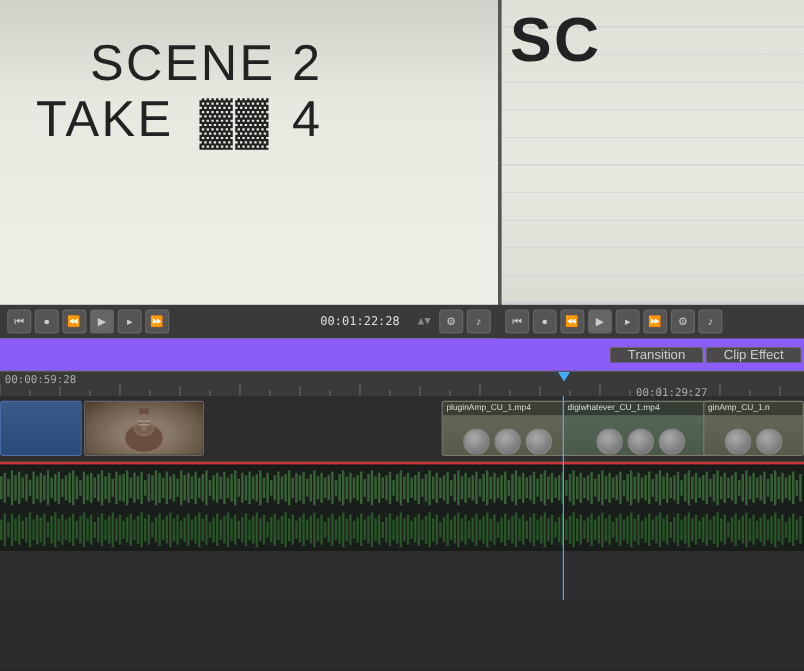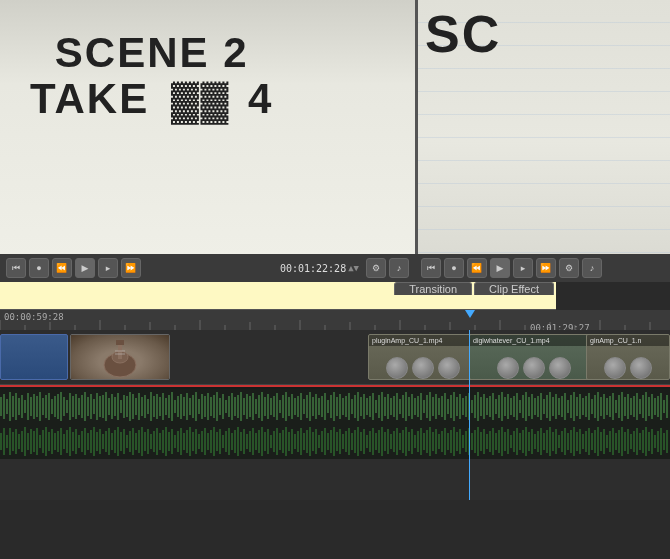--- a/index.html
+++ b/index.html
@@ -38,26 +38,26 @@
       display: flex;
       flex-direction: column;
       align-items: flex-start;
       justify-content: flex-start;
       padding: 10px 20px;
       position: relative;
     }
 
     .scene-text {
       font-size: 42px;
-      font-weight: 700;
+      font-weight: 400;
       color: #222;
       font-family: 'Arial Black', Arial, sans-serif;
       letter-spacing: 2px;
       line-height: 1.1;
-      text-align: center;
+      text-align: right;
       padding-top: 20px;
       padding-left: 10px;
     }
 
     .lines-bg {
       position: absolute;
       top: 0; left: 0; right: 0; bottom: 0;
       background-image: repeating-linear-gradient(
         to bottom,
         transparent 0px,
@@ -122,21 +122,21 @@
     }
 
     .timecode {
       margin-left: auto;
       color: #ddd;
       font-size: 10px;
       font-family: monospace;
       white-space: nowrap;
       display: flex;
       align-items: center;
-      gap: 2px;
+      gap: 15px;
     }
 
     .tab-btn {
       padding: 0 14px;
       background: #4a4a4a;
       border: 1px solid #666;
       border-bottom: none;
       color: #ccc;
       font-size: 11px;
       cursor: pointer;
@@ -366,21 +366,21 @@
       <div class="ctrl-btn">▸</div>
       <div class="ctrl-btn">⏩</div>
       <div class="ctrl-btn">⚙</div>
       <div class="ctrl-btn">♪</div>
     </div>
   </div>
 
   <div class="preview-divider"></div>
 </div>
 
-<div style="width:556px;height:28px;background:#fef9c3;display:flex;align-items:flex-start;border-bottom:1px solid #555;position:relative;">
+<div style="width:670px;height:28px;background:#8b5cf6;display:flex;align-items:center;border-bottom:1px solid #555;position:relative;">
 
   <div style="flex:1;background:#3a3a3a;"></div>
 
   <div class="tab-btn">
     <span>Transition</span>
   </div>
   <div class="tab-btn">
     <span>Clip Effect</span>
   </div>
 </div>

